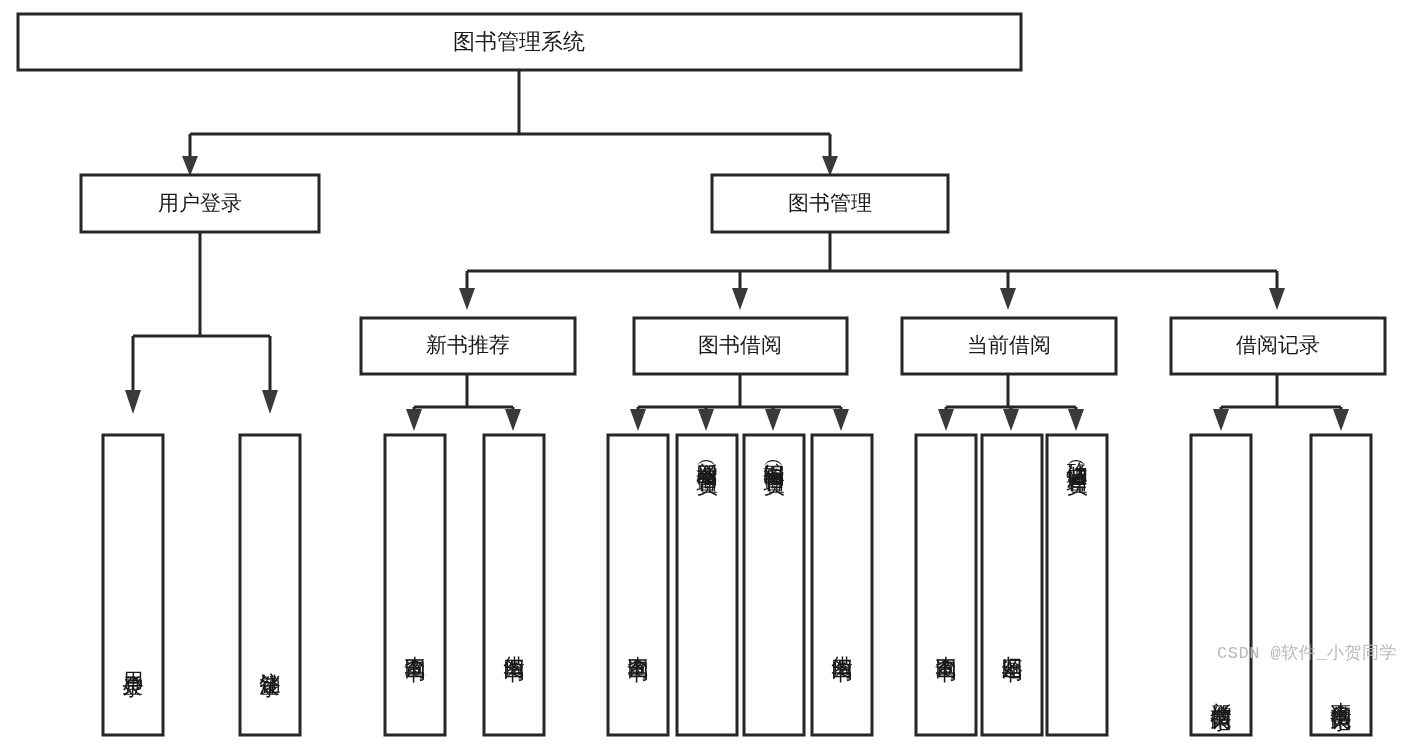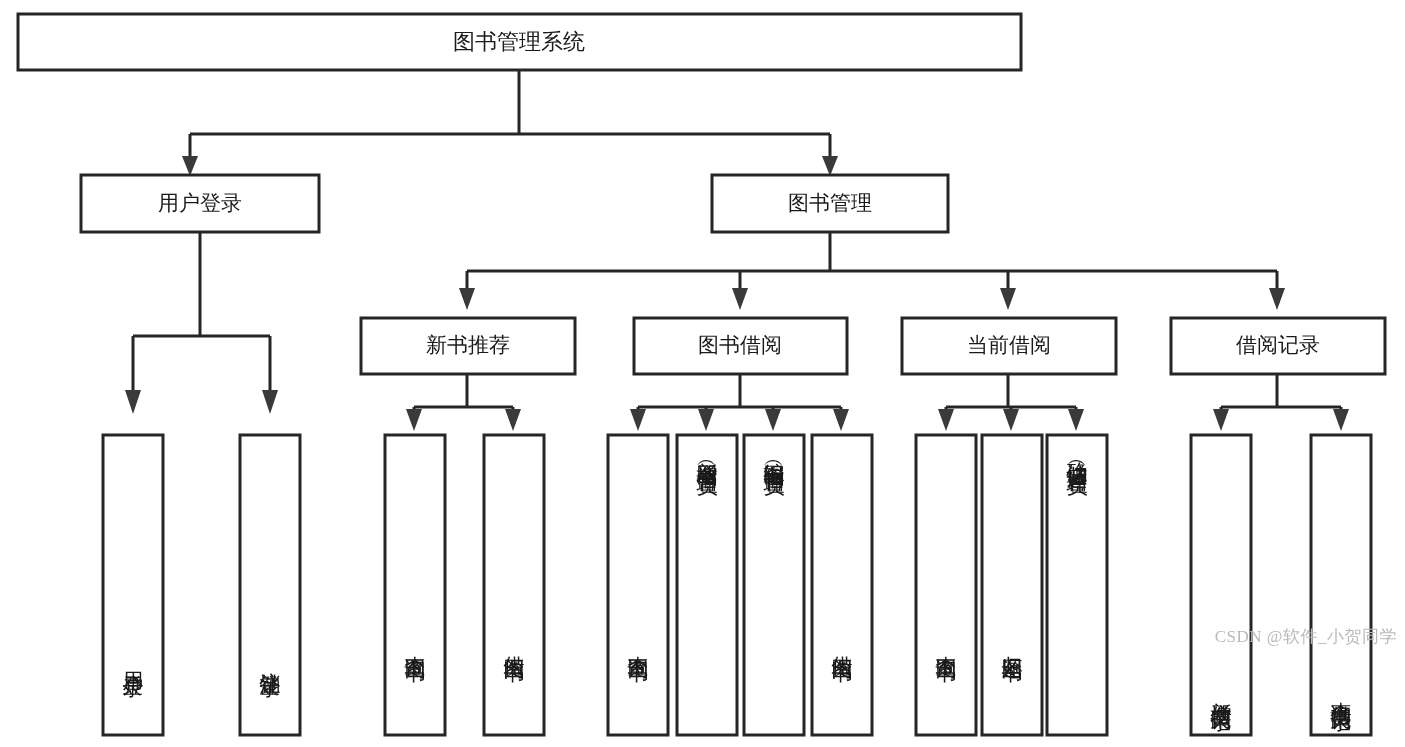--- a/index.html
+++ b/index.html
@@ -69,22 +69,22 @@
     font-family: "Liberation Sans", "DejaVu Sans", sans-serif;
     font-size: 21px;
     line-height: 1.05;
     color: #1a1a1a;
     letter-spacing: 2px;
     white-space: nowrap;
   }
   .watermark {
     position: absolute;
     right: 8px;
-    bottom: 22px;
-    font-family: Liberation Serif, serif;
+    bottom: 6px;
+    font-family: Liberation Mono, monospace;
     font-size: 17px;
     color: #b9b9b9;
     white-space: nowrap;
     letter-spacing: 0.5px;
   }
 </style>
 </head>
 <body>
 
 <div id="diagram-root">

